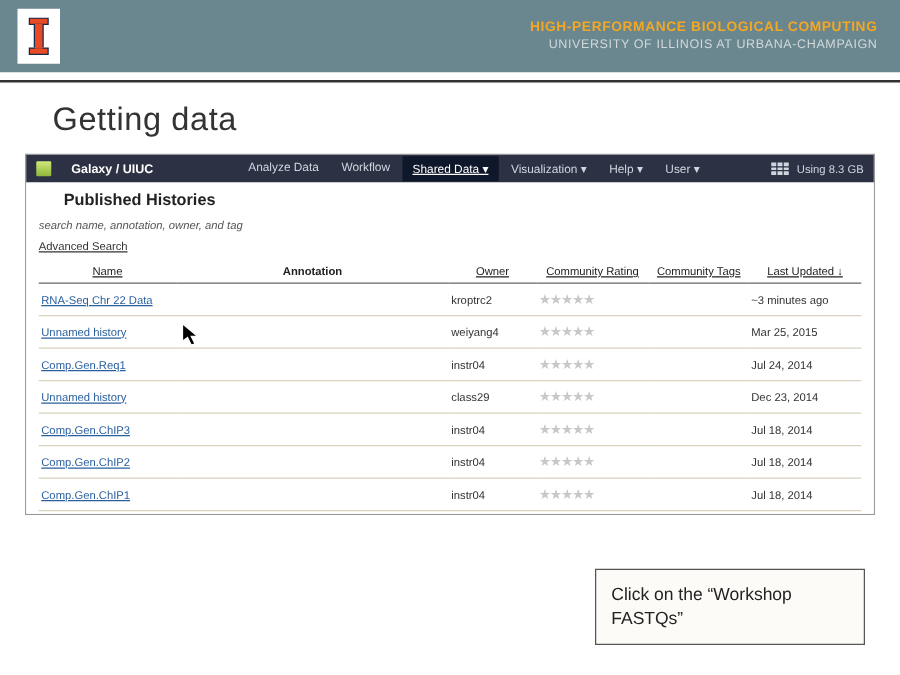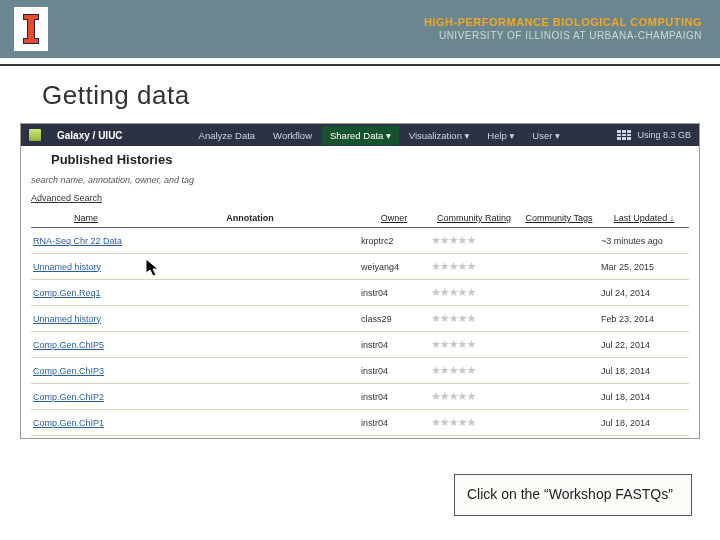--- a/index.html
+++ b/index.html
@@ -14,40 +14,40 @@
 
   .slide-title { font-size: 26px; color: #333; padding: 14px 0 12px 42px; letter-spacing: 0.5px; }
 
   .galaxy-frame { margin: 0 20px; border: 1px solid #999; }
   .galaxy-nav { background: #2c3143; height: 22px; display: flex; align-items: center; font-size: 9.5px; color: #cfd6e0; }
   .nav-logo { display: flex; align-items: center; gap: 16px; padding: 0 8px; }
   .nav-logo-icon { width: 12px; height: 12px; background: linear-gradient(#cfe87c, #8fb63b); border-radius: 1px; }
   .nav-logo-text { color: #fff; font-weight: bold; font-size: 10px; }
   .nav-items { display: flex; gap: 2px; margin-left: 60px; }
   .nav-item { padding: 4px 8px; cursor: pointer; white-space: nowrap; }
-  .nav-item.active { background: #14532d; color: #fff; }
+  .nav-item.active { background: #0f172a; color: #fff; text-decoration: underline; }
   .nav-right { margin-left: auto; display: flex; align-items: center; gap: 6px; padding-right: 8px; }
   .scratch-icon { width: 14px; height: 10px; display: grid; grid-template-columns: repeat(3,1fr); grid-template-rows: repeat(3,1fr); gap: 1px; }
   .scratch-icon span { background: #cfd6e0; }
   .nav-usage { font-size: 9px; color: #cfd6e0; }
 
   .galaxy-body { background: #fff; padding: 6px 10px 2px 10px; }
   .pub-title { font-weight: bold; font-size: 13px; color: #222; margin-bottom: 8px; margin-left: 20px; }
   .search-line { font-size: 9px; font-style: italic; color: #555; margin-bottom: 2px; }
   .adv-search { font-size: 9px; color: #333; text-decoration: underline; margin-bottom: 6px; display: inline-block; }
 
   .hist-table { width: 100%; border-collapse: collapse; font-size: 9px; table-layout: fixed; }
   .hist-table th { text-align: center; font-weight: normal; color: #222; padding: 4px 2px; border-bottom: 1px solid #666; text-decoration: underline; white-space: nowrap; }
   .hist-table th.annot { text-decoration: none; font-weight: bold; }
   .hist-table td { padding: 6px 2px; border-bottom: 1px solid #d8d2be; color: #333; vertical-align: middle; }
   .hist-table td.name a { color: #2a5f9e; text-decoration: underline; }
   .stars { color: #c8c8c8; letter-spacing: -1px; font-size: 11px; }
   .cursor-svg { position: absolute; left: 145px; top: 258px; pointer-events: none; }
 
-  .callout { position: absolute; right: 28px; bottom: 24px; width: 238px; border: 1px solid #555; background: #fcfbf7; padding: 10px 12px; font-size: 14px; color: #222; line-height: 1.4; }
+  .callout { position: absolute; right: 28px; bottom: 24px; width: 216px; border: 1px solid #555; background: #fcfbf7; padding: 10px 12px; font-size: 14px; color: #222; line-height: 1.4; }
 </style>
 </head>
 <body>
 
 <div class="banner">
   <div class="logo-box">
     <svg viewBox="0 0 20 30">
         <rect x="2" y="0" width="16" height="6" fill="#13294b"></rect>
         <rect x="6" y="6" width="8" height="18" fill="#13294b"></rect>
         <rect x="2" y="24" width="16" height="6" fill="#13294b"></rect>
@@ -143,29 +143,21 @@
             <td><span class="stars">★★★★★</span></td>
             <td></td>
             <td>Jul 24, 2014</td>
           </tr>
           <tr>
             <td class="name"><a>Unnamed history</a></td>
             <td></td>
             <td>class29</td>
             <td><span class="stars">★★★★★</span></td>
             <td></td>
-            <td>Feb 23, 2014</td>
-          </tr>
-          <tr>
-            <td class="name"><a>Comp.Gen.ChIP5</a></td>
-            <td></td>
-            <td>instr04</td>
-            <td><span class="stars">★★★★★</span></td>
-            <td></td>
-            <td>Jul 22, 2014</td>
+            <td>Dec 23, 2014</td>
           </tr>
           <tr>
             <td class="name"><a>Comp.Gen.ChIP3</a></td>
             <td></td>
             <td>instr04</td>
             <td><span class="stars">★★★★★</span></td>
             <td></td>
             <td>Jul 18, 2014</td>
           </tr>
           <tr>

